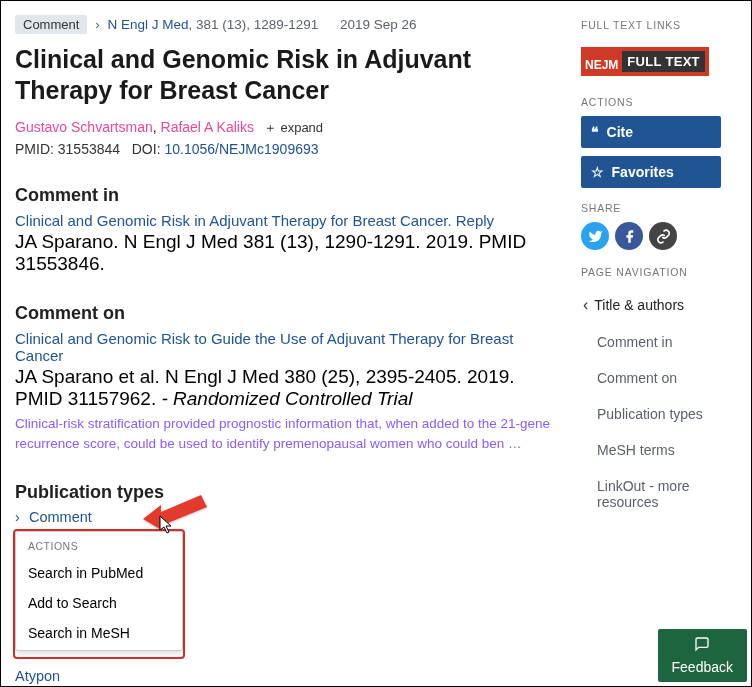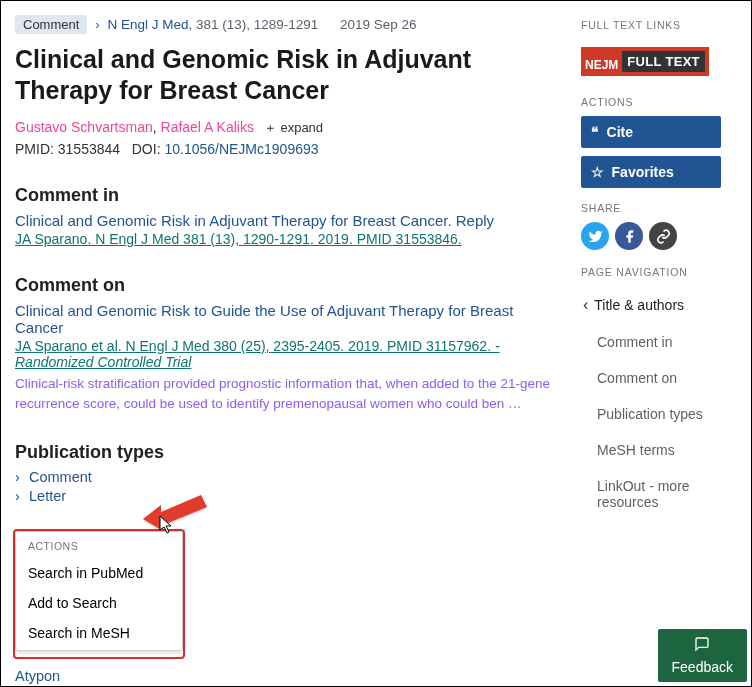--- a/index.html
+++ b/index.html
@@ -17,21 +17,21 @@
 
   h1.title { font-size: 25px; font-weight: 700; line-height: 1.25; margin: 6px 0 12px; color: #1a1a1a; }
   .authors { margin-bottom: 4px; font-size: 14px; }
   .authors a { color: #ec4899; text-decoration: none; }
   .expand { color: #333; margin-left: 6px; font-size: 13px; cursor: pointer; }
   .ids { font-size: 14px; color: #333; }
   .ids a { color: #205493; text-decoration: none; }
 
   h2.sect { font-size: 18px; font-weight: 700; margin: 28px 0 6px; }
   .link { color: #205493; text-decoration: none; font-size: 15px; }
-  .cite-info { color: #0f766e; font-size: 14px; margin-top: 2px; text-decoration: underline; }
+  .cite-info { color: #000000; font-size: 19px; margin-top: 2px; }
   .cite-info .ital { font-style: italic; }
   .snippet { font-size: 13.5px; color: #8b5cf6; margin-top: 4px; line-height: 1.5; }
 
   .list-item { color: #205493; font-size: 14.5px; margin: 3px 0; cursor: pointer; }
   .list-item .chev2 { color: #205493; display: inline-block; width: 14px; }
 
   .mesh-list { margin-top: 4px; }
   .mesh-item { color: #205493; font-size: 14.5px; margin: 2px 0; cursor: pointer; position: relative; }
 
   

